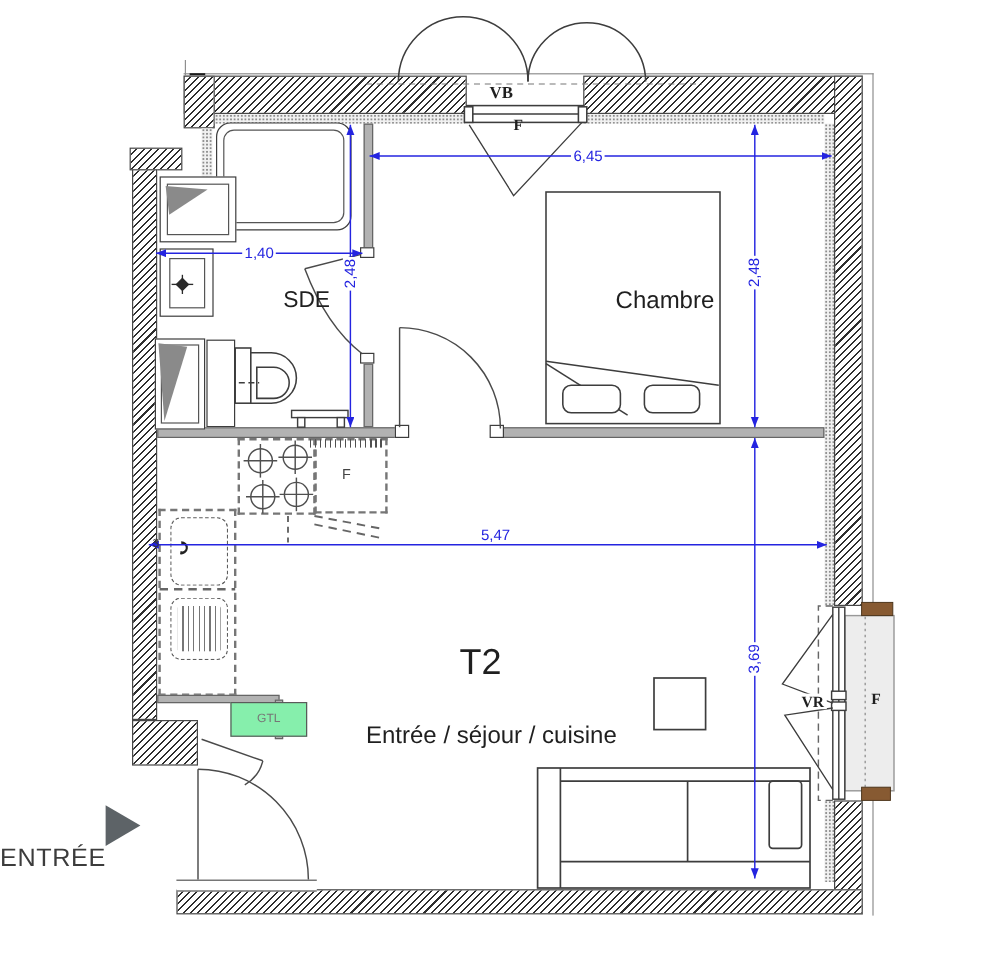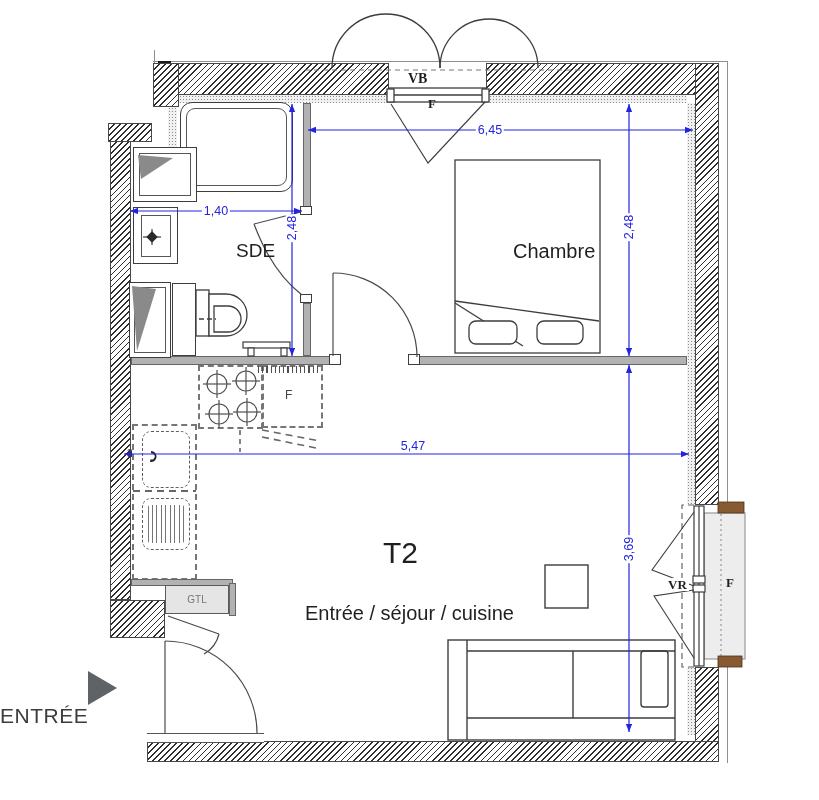--- a/index.html
+++ b/index.html
@@ -24,22 +24,22 @@
   .label{position:absolute;color:#1f1f1f;white-space:nowrap;line-height:1;}
   .bold{font-weight:bold;font-family:Liberation Serif, serif;}
   .wbg{background:#fff;padding:0 2px;}
   .dim{position:absolute;transform:translate(-50%,-50%);background:#fff;color:#2424e0;
        font-size:12.5px;line-height:1;padding:0 2px;white-space:nowrap;}
   .dimv{transform:translate(-50%,-50%) rotate(-90deg);}
   .watermark{position:absolute;left:8px;top:22px;font-size:17px;font-weight:600;color:#d2d2d2;
              letter-spacing:0.4px;text-shadow:0 0 1px #e4e4e4;}
   .tri-right{position:absolute;width:0;height:0;border-left:29px solid #5d6367;
              border-top:17px solid transparent;border-bottom:17px solid transparent;}
-  .gtlbox{position:absolute;background:#e5e5e5;border:1.5px solid #5a5a5a;box-sizing:border-box;
-          display:flex;align-items:center;justify-content:center;}
+  .gtlbox{position:absolute;background:#86efac;border:1.5px solid #5a5a5a;box-sizing:border-box;
+          display:flex;align-items:center;justify-content:center;margin-left:27px;}
   svg{position:absolute;left:0;top:0;}
 </style>
 </head>
 <body>
 
 <div id="stage">
 
 
   <div class="thin" style="left:153px;top:61px;width:575px;height:1px;"></div>
   <div class="thin" style="left:727px;top:61px;width:1px;height:702px;"></div>

